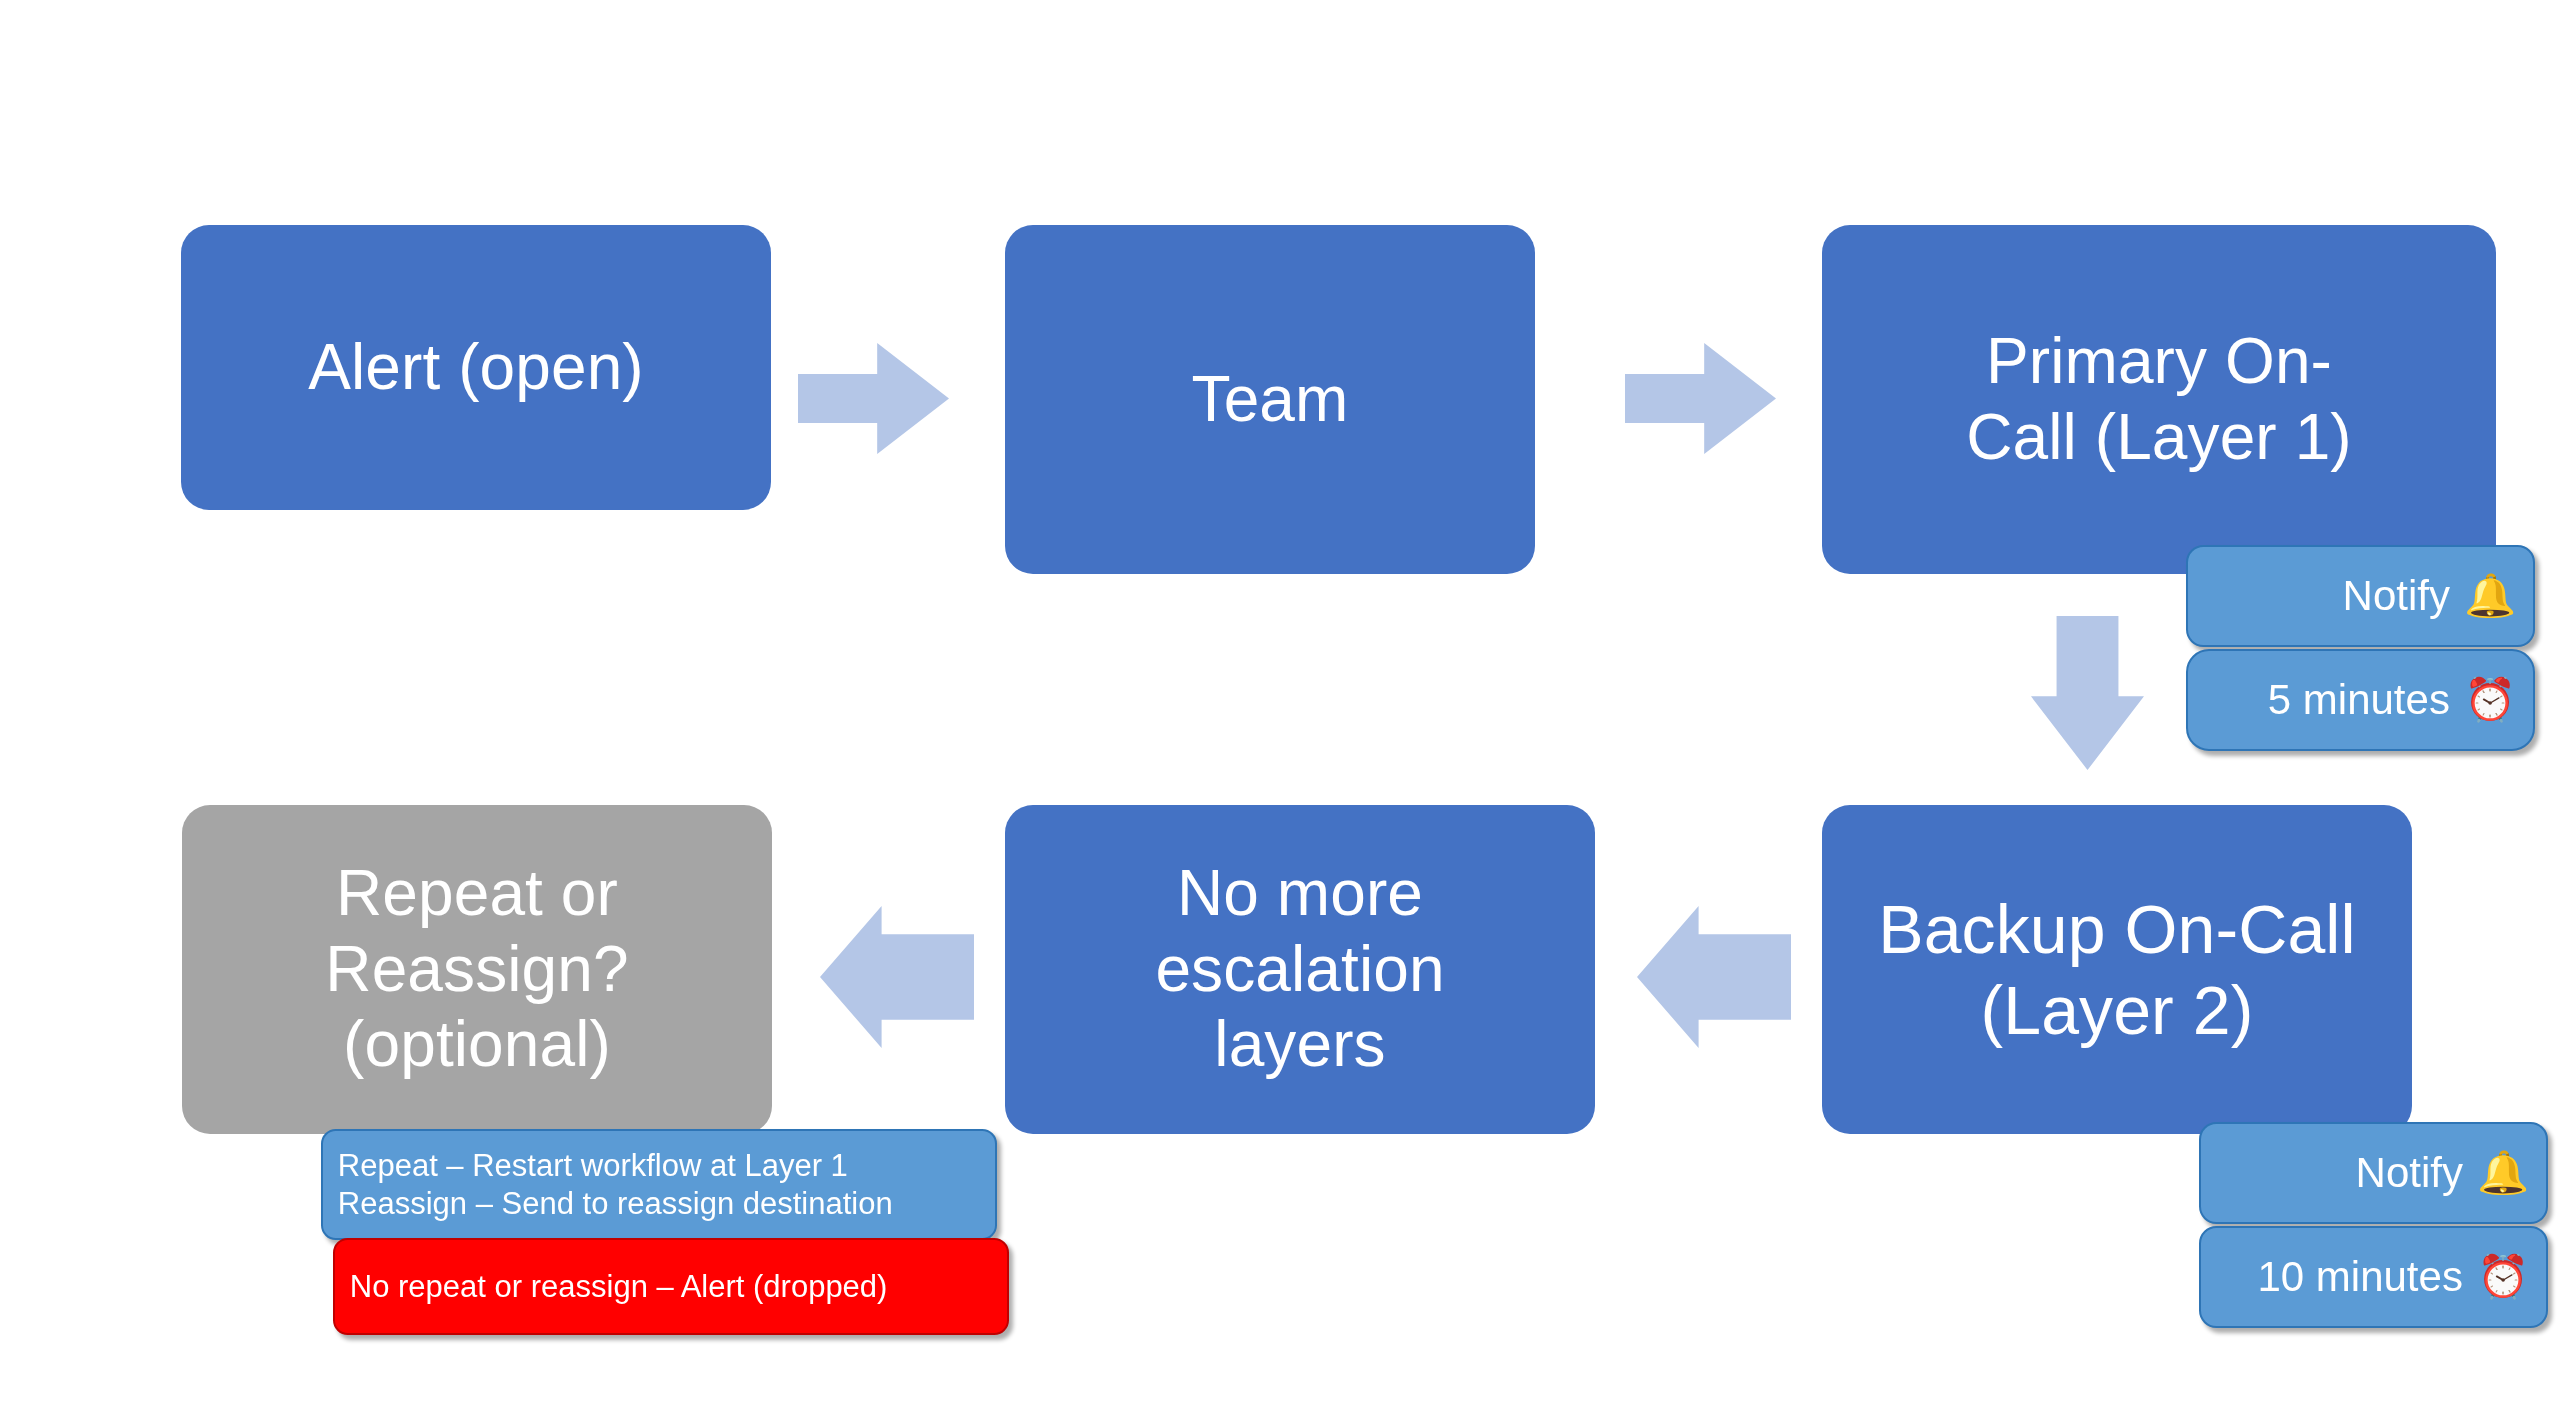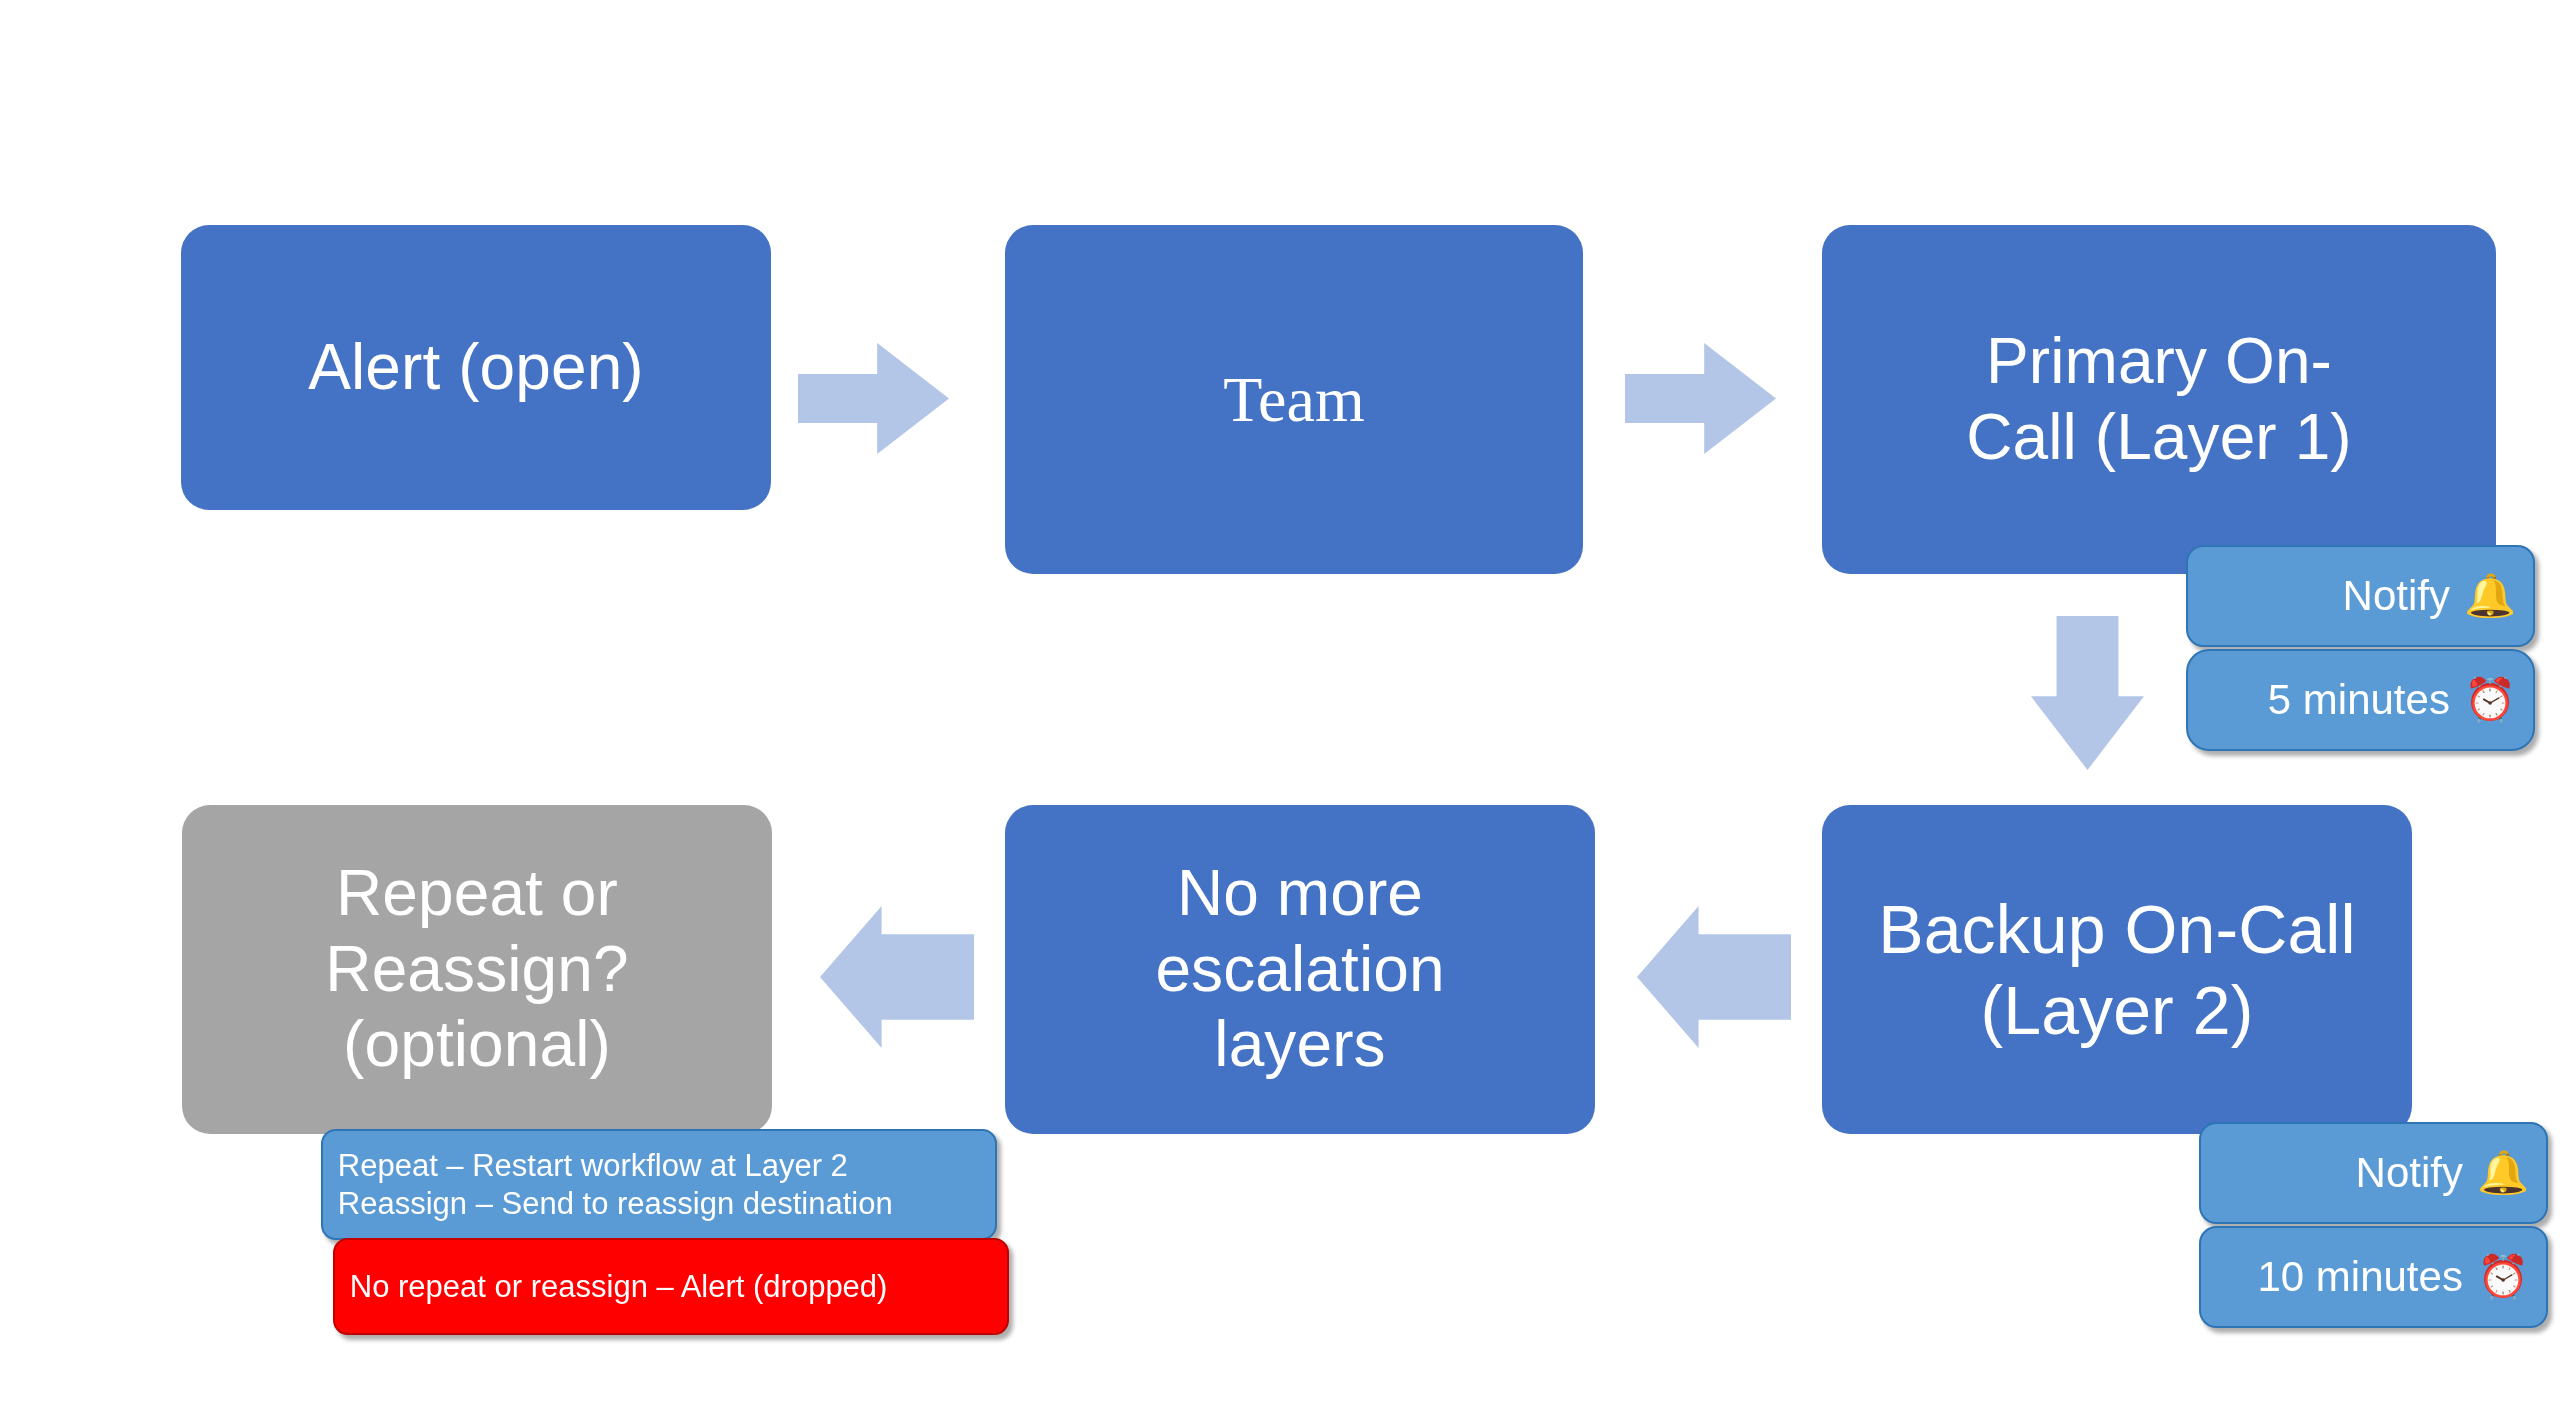--- a/index.html
+++ b/index.html
@@ -109,21 +109,21 @@
   <div class="node blue" style="left:181px; top:225px; width:590px; height:285px; font-size:64px;">
     <span class="node-label">Alert (open)</span>
   </div>
 
   <div class="arrow" style="left:798px; top:343px; width:151px; height:111px;">
     <svg viewBox="0 0 225 165" preserveAspectRatio="none">
       <polygon class="arrow-fill" points="0,46 118,46 118,0 225,82.5 118,165 118,119 0,119"></polygon>
     </svg>
   </div>
 
-  <div class="node blue" style="left:1005px; top:225px; width:578px; height:349px; font-size:64px;font-family:Liberation Serif, serif;">
+  <div class="node blue" style="left:1005px; top:225px; width:530px; height:349px; font-size:64px;">
     <span class="node-label">Team</span>
   </div>
 
   <div class="arrow" style="left:1625px; top:343px; width:151px; height:111px;">
     <svg viewBox="0 0 225 165" preserveAspectRatio="none">
       <polygon class="arrow-fill" points="0,46 118,46 118,0 225,82.5 118,165 118,119 0,119"></polygon>
     </svg>
   </div>
 
   <div class="node blue" style="left:1822px; top:225px; width:674px; height:349px; font-size:64px;">
@@ -180,21 +180,21 @@
     <span class="chip-text">Notify</span>
     <span class="chip-icon">🔔</span>
   </div>
 
   <div class="callout chip" style="left:2199px; top:1226px; width:349px; height:102px; font-size:42px;">
     <span class="chip-text">10 minutes</span>
     <span class="chip-icon">⏰</span>
   </div>
 
   <div class="callout note" style="left:321px; top:1129px; width:676px; height:111px; font-size:31px;">
-    <span class="note-line">Repeat – Restart workflow at Layer 2</span>
+    <span class="note-line">Repeat – Restart workflow at Layer 1</span>
     <span class="note-line">Reassign – Send to reassign destination</span>
   </div>
 
   <div class="callout danger" style="left:321px; top:1238px; width:676px; height:97px; font-size:31px;">
     <span class="note-line">No repeat or reassign – Alert (dropped)</span>
   </div>
 
 </div>
 
 

